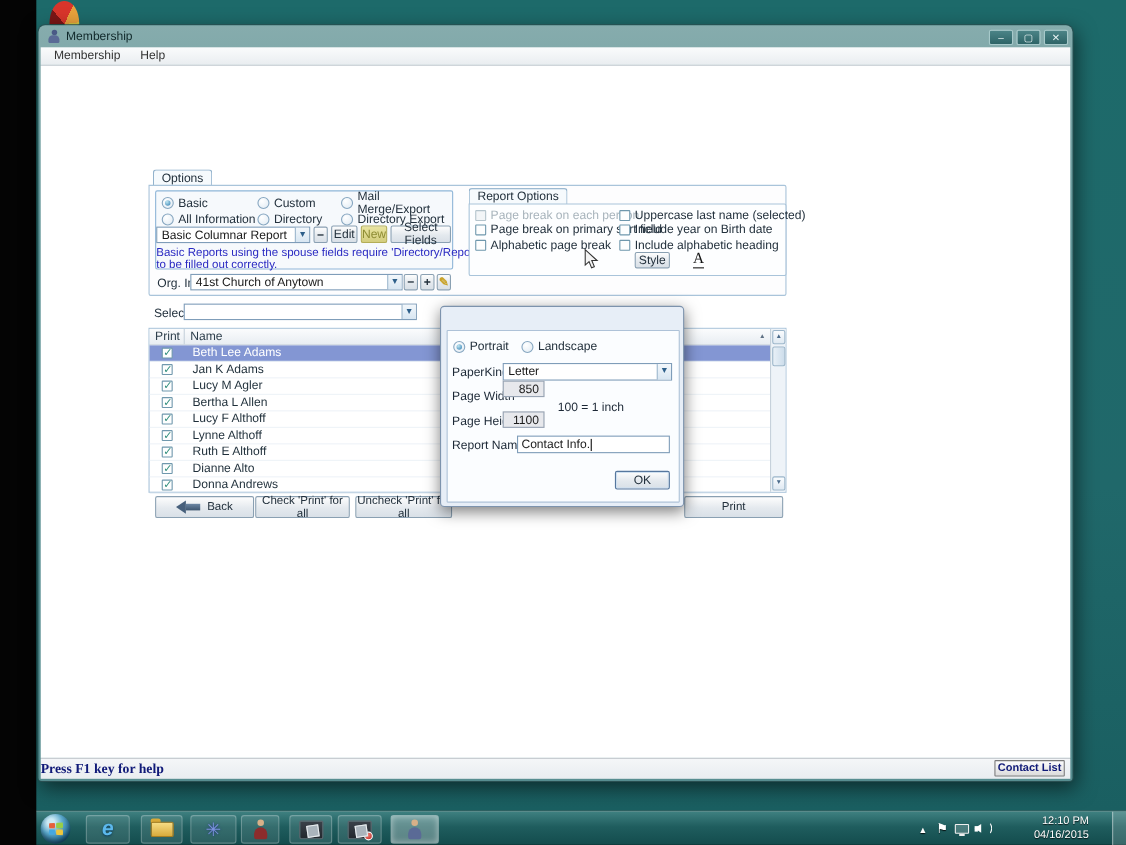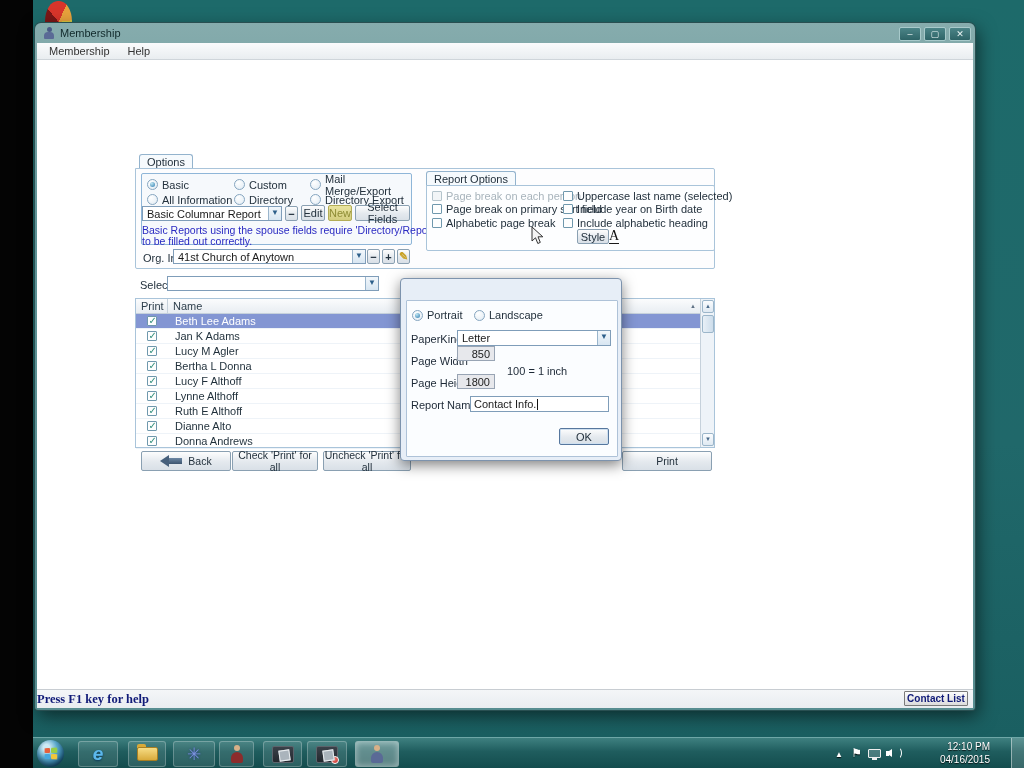--- a/index.html
+++ b/index.html
@@ -63,21 +63,21 @@
   #note1,#note2 { position:absolute; color:#2a2ac2; font-size:10.5px; }
 
   #ro-box { left:389px; top:125px; width:289px; height:66px; border:1px solid #a9c4da;
             background:#fdfeff; border-radius:0 2px 2px 2px; }
   #checks-grid { left:395px; top:129px; width:278px; height:41px; display:grid;
                  grid-auto-flow:column; grid-template-rows:13.5px 13.5px 13.5px; grid-template-columns:131px auto; }
   .chk-item { display:flex; align-items:center; gap:4px; color:#23313d; white-space:nowrap; }
   .chk { width:10px; height:10px; background:#fdfefe; border:1px solid #6f98ad; flex:none;
          position:relative; border-radius:1px; }
   .chk-item.disabled { color:#a8b4bc; } .chk-item.disabled .chk { border-color:#b4c4cc; background:#f2f5f7; }
-  #style-row { left:540px; top:169px; display:flex; align-items:flex-end; gap:0; position:absolute; }
+  #style-row { left:540px; top:169px; display:flex; align-items:flex-end; gap:21px; position:absolute; }
   #font-a { font-family:"Liberation Serif", serif; font-size:14px; border-bottom:1px solid #1a1a1a;
             line-height:14px; color:#111; }
 
   
   #tbl { left:98px; top:238px; width:580px; height:150px; border:1px solid #a9c4da; background:#fff; }
   #tbl-head { position:absolute; left:0; top:0; width:578px; height:15px;
               background:linear-gradient(180deg,#fbfcfd,#e8edf2); border-bottom:1px solid #c6d1db;
               display:flex; color:#2e3f4c; }
   .hcell { padding-left:5px; display:flex; align-items:center; }
   #hc-print { width:32px; border-right:1px solid #c6d1db; }
@@ -331,21 +331,21 @@
       <div class="trow" style="top:45px;">
         <span class="cbcell">
             <span class="chk checked"></span>
           </span>
         <span class="name">Lucy M Agler</span>
         </div>
       <div class="trow" style="top:60px;">
         <span class="cbcell">
             <span class="chk checked"></span>
           </span>
-        <span class="name">Bertha L Donna</span>
+        <span class="name">Bertha L Allen</span>
         </div>
       <div class="trow" style="top:75px;">
         <span class="cbcell">
             <span class="chk checked"></span>
           </span>
         <span class="name">Lucy F Althoff</span>
         </div>
       <div class="trow" style="top:90px;">
         <span class="cbcell">
             <span class="chk checked"></span>
@@ -415,21 +415,21 @@
   </div>
 
   <span class="dlg-label" style="left:10px; top:76px;">Page Width</span>
   <div class="dfield gray" style="left:56px; top:67px; width:38px; height:15px;">
     <span>850</span>
   </div>
   <span class="dlg-label" style="left:106px; top:86px;">100 = 1 inch</span>
 
   <span class="dlg-label" style="left:10px; top:98px;">Page Height</span>
   <div class="dfield gray" style="left:56px; top:95px; width:38px; height:15px;">
-    <span>1800</span>
+    <span>1100</span>
   </div>
 
   <span class="dlg-label" style="left:10px; top:120px;">Report Name</span>
   <div class="dfield white" style="left:57px; top:117px; width:139px; height:16px;margin-left:12px;">
     <span>Contact Info.</span>
     <span class="caret"></span>
   </div>
 
   <div class="btn" id="dlg-ok">OK</div>
 </div>

